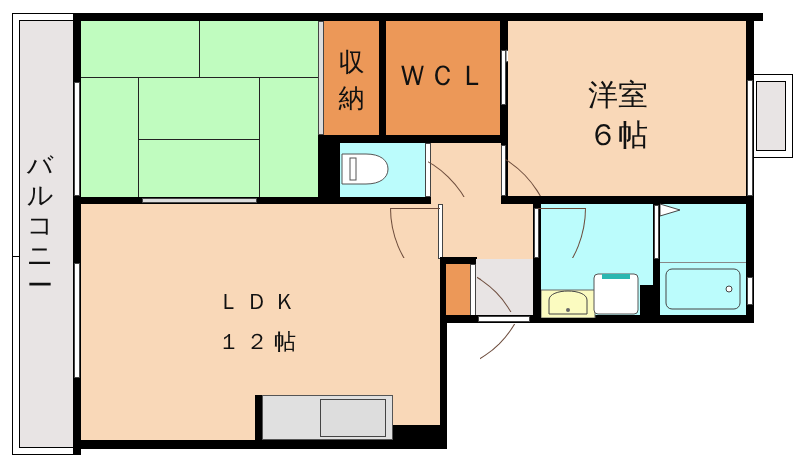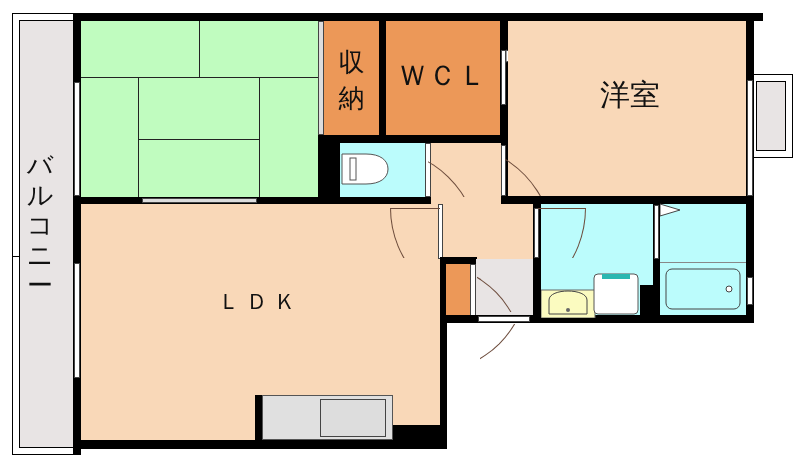--- a/index.html
+++ b/index.html
@@ -67,22 +67,23 @@
 <div class="label" style="left:386px;top:60px;width:115px;font-size:28px;letter-spacing:2px;">ＷＣＬ</div>
 <div class="abs wall" style="left:500px;top:13px;width:8px;height:185px;"></div>
 <div class="abs win" style="left:501px;top:50px;width:5px;height:55px;"></div>
 <svg class="abs" style="left:506px;top:48px;" width="22" height="16">
     <polygon points="0,2 20,8 0,14" fill="#fff" stroke="#444" stroke-width="1"></polygon>
   </svg>
 
 <div class="abs wall" style="left:318px;top:135px;width:190px;height:8px;"></div>
 
 <div class="abs wood" style="left:508px;top:21px;width:238px;height:176px;"></div>
-<div class="label" style="left:560px;top:75px;width:140px;font-size:30px;line-height:40px;">
+<div class="label" style="left:548px;top:75px;width:140px;font-size:30px;line-height:40px;">
   <div>洋室</div>
+  <div>６帖</div>
 </div>
 <div class="abs wall" style="left:500px;top:196px;width:254px;height:8px;"></div>
 
 <div class="abs win" style="left:501px;top:145px;width:5px;height:51px;"></div>
 <div class="door-arc" style="left:456px;top:145px;width:98px;height:102px;border-radius:0 100% 0 0;clip-path:inset(0 0 50% 50%);"></div>
 
 <div class="abs win" style="left:747px;top:80px;width:6px;height:116px;"></div>
 <div class="abs" style="left:753px;top:74px;width:40px;height:84px;border:1px solid #000;background:#fff;"></div>
 <div class="abs" style="left:756px;top:81px;width:30px;height:70px;border:1px solid #000;background:#e8e4e4;"></div>
 
@@ -95,20 +96,21 @@
 <div class="abs win" style="left:425px;top:143px;width:6px;height:54px;"></div>
 <div class="abs wall" style="left:318px;top:197px;width:130px;height:7px;"></div>
 
 <div class="abs wood" style="left:431px;top:143px;width:70px;height:116px;"></div>
 <div class="abs wood" style="left:440px;top:204px;width:93px;height:55px;"></div>
 <div class="door-arc" style="left:378px;top:148px;width:100px;height:98px;border-radius:0 100% 0 0;clip-path:inset(0 0 50% 50%);"></div>
 
 <div class="abs wood" style="left:81px;top:204px;width:359px;height:236px;"></div>
 <div class="label" style="left:190px;top:282px;width:140px;font-size:22px;line-height:40px;letter-spacing:6px;">
   <div>ＬＤＫ</div>
+  <div>１２帖</div>
 </div>
 <div class="abs win" style="left:74px;top:263px;width:6px;height:115px;"></div>
 <div class="abs win" style="left:438px;top:204px;width:5px;height:55px;"></div>
 <div class="door-arc" style="left:390px;top:208px;width:100px;height:100px;border-radius:0 0 0 100%;clip-path:inset(0 50% 50% 0);"></div>
 <div class="abs wall" style="left:440px;top:259px;width:7px;height:190px;"></div>
 
 <div class="abs wall" style="left:255px;top:395px;width:7px;height:50px;"></div>
 <div class="abs" style="left:262px;top:395px;width:131px;height:45px;background:#e0e0e0;border:1px solid #555;"></div>
 <div class="abs" style="left:320px;top:399px;width:66px;height:38px;background:#ddd;border:1px solid #444;"></div>
 <div class="abs wall" style="left:393px;top:425px;width:54px;height:24px;"></div>

